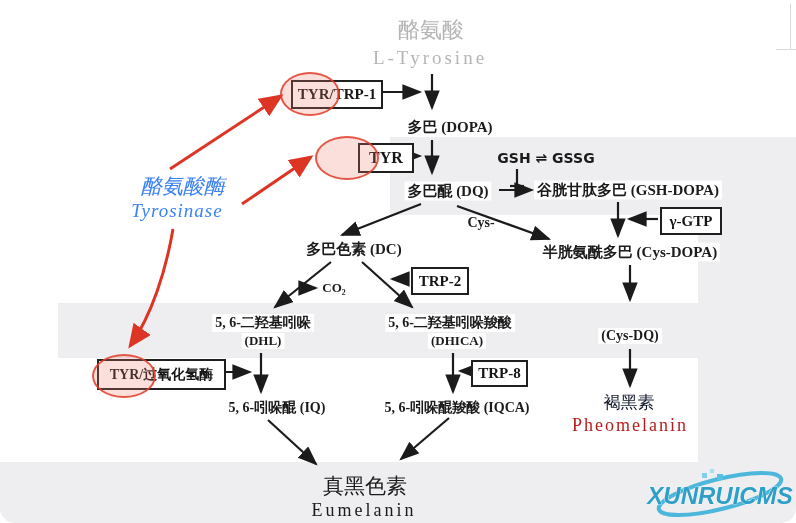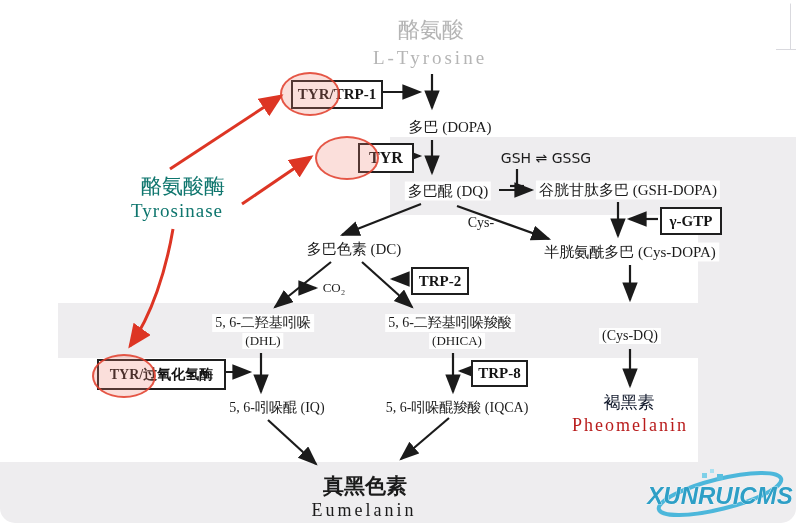--- a/index.html
+++ b/index.html
@@ -2,24 +2,24 @@
 <html><head>
 <meta charset="utf-8">
 <style>
   html,body{margin:0;padding:0;background:#fff;}
   #stage{position:relative;width:796px;height:523px;background:#ffffff;overflow:hidden;
          font-family:"Liberation Serif","DejaVu Serif",serif;border-radius:15px;}
   .band{position:absolute;background:#eeedef;z-index:1;}
   .artifact{position:absolute;background:#d9d9de;z-index:1;}
   svg.overlay{position:absolute;left:0;top:0;z-index:2;}
   .node{position:absolute;transform:translate(-50%,-50%);white-space:nowrap;z-index:3;
-        font-weight:normal;font-size:15px;color:#1b1b1b;}
+        font-weight:bold;font-size:15px;color:#1b1b1b;}
   .hl{background:rgba(255,255,255,.92);padding:0 3px;}
   .gray{color:#b5b5b5;font-weight:normal;}
-  .red{color:#0f766e;font-weight:normal;}
+  .red{color:#3b82f6;font-weight:normal;font-style:italic;}
   .pinkzh{color:#0f172a;font-weight:normal;}
   .pinken{color:#b91c1c;font-weight:normal;letter-spacing:2px;}
   .ls{letter-spacing:3px;}
   .ebox{position:absolute;border:2px solid #1f1f1f;background:#fff;display:flex;align-items:center;
         justify-content:center;font-weight:bold;color:#151515;z-index:4;white-space:nowrap;}
   .ellipse{position:absolute;border:2px solid rgba(224,62,44,.85);border-radius:50%;
            background:rgba(240,128,112,.25);pointer-events:none;z-index:5;}
   .logo{position:absolute;left:646px;top:464px;z-index:6;}
 </style>
 </head>
@@ -93,21 +93,21 @@
   <div class="node hl" style="left:263px;top:341px;font-size:13px;">(DHL)</div>
   <div class="node hl" style="left:450px;top:323px;font-size:14px;">5, 6-二羟基吲哚羧酸</div>
   <div class="node hl" style="left:457px;top:341px;font-size:13px;">(DHICA)</div>
 
   <div class="node" style="left:277px;top:408px;font-size:14px;">5, 6-吲哚醌 (IQ)</div>
   <div class="node" style="left:457px;top:408px;font-size:14px;">5, 6-吲哚醌羧酸 (IQCA)</div>
 
   <div class="node pinkzh" style="left:629px;top:402px;font-size:17px;">褐黑素</div>
   <div class="node pinken" style="left:630px;top:425px;font-size:18px;">Pheomelanin</div>
 
-  <div class="node" style="left:365px;top:486px;font-size:21px;font-weight:bold;">真黑色素</div>
+  <div class="node" style="left:365px;top:486px;font-size:21px;font-weight:normal;">真黑色素</div>
   <div class="node ls" style="left:364px;top:510px;font-size:18px;font-weight:normal;">Eumelanin</div>
 
   <div class="node red" style="left:183px;top:186px;font-size:21px;">酪氨酸酶</div>
   <div class="node red" style="left:177px;top:211px;font-size:19px;letter-spacing:1px;">Tyrosinase</div>
 
   <div class="ebox" style="left:291px;top:80px;width:88px;height:25px;font-size:15px;">TYR/TRP-1</div>
   <div class="ebox" style="left:322px;top:143px;width:52px;height:26px;font-size:16px;margin-left:36px;">TYR</div>
   <div class="ebox" style="left:660px;top:207px;width:58px;height:24px;font-size:15px;">γ-GTP</div>
   <div class="ebox" style="left:411px;top:267px;width:54px;height:24px;font-size:15px;">TRP-2</div>
   <div class="ebox" style="left:471px;top:360px;width:53px;height:23px;font-size:15px;">TRP-8</div>

